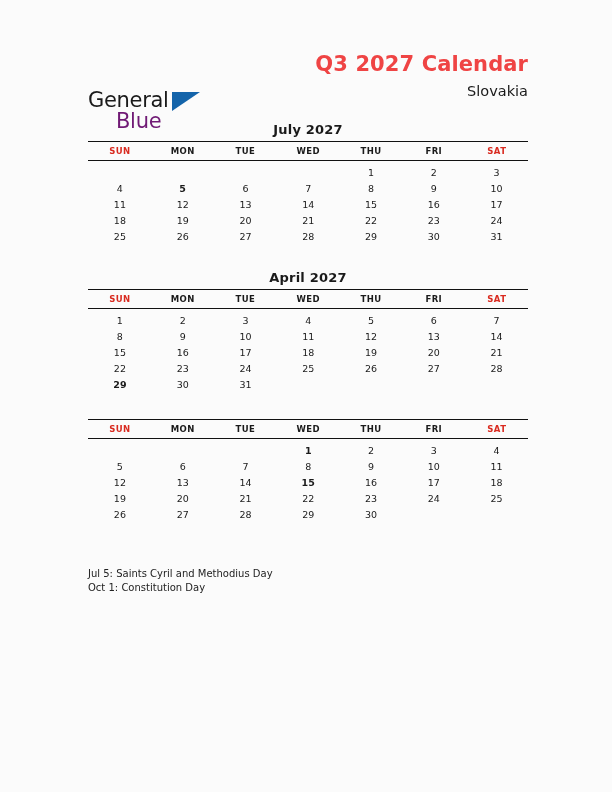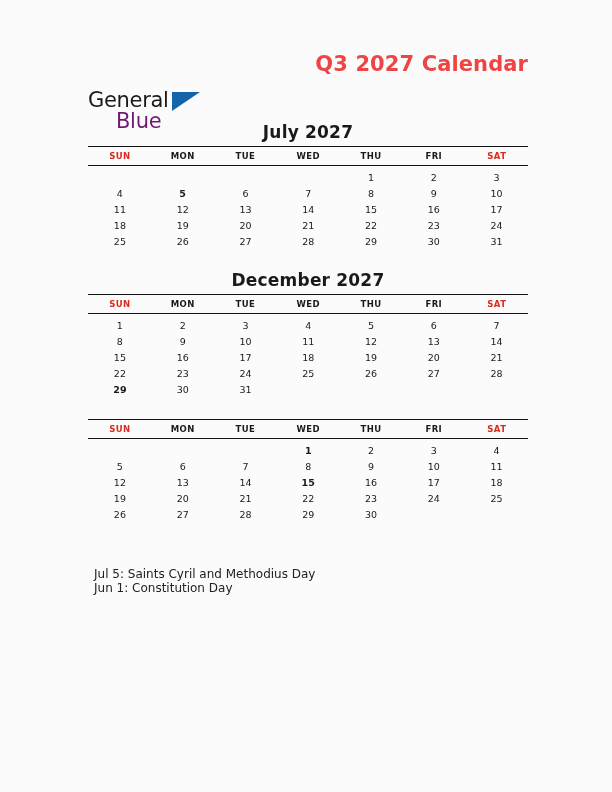--- a/index.html
+++ b/index.html
@@ -83,21 +83,21 @@
     position: absolute;
     left: 88px;
     width: 440px;
   }
   #month-0 { top: 122px; }
   #month-1 { top: 270px; }
   #month-2 { top: 419px; }
 
   .month-title {
     text-align: center;
-    font-size: 17px;
+    font-size: 13px;
     font-weight: bold;
     color: #1a1a1a;
     padding-bottom: 4px;
     letter-spacing: 0.2px;
   }
 
   table.cal {
     border-collapse: collapse;
     width: 440px;
     table-layout: fixed;
@@ -128,40 +128,40 @@
   td.empty { color: transparent; }
 
   
   .holiday-list {
     position: absolute;
     left: 88px;
     top: 567px;
     width: 420px;
   }
   .holiday-item {
-    font-size: 12px;
+    font-size: 10px;
     color: #222222;
     line-height: 14.4px;
     white-space: nowrap;
-    margin-left: 6px;
   }
 </style>
 </head>
 <body>
 
 <div class="header">
 
   <div class="logo">
     <span class="logo-general">General</span>
     <span class="logo-triangle"></span>
     <span class="logo-blue">Blue</span>
   </div>
 
   <div class="title-block">
     <div class="page-title">Q3 2027 Calendar</div>
+    <div class="page-subtitle">Slovakia</div>
   </div>
 
 </div>
 
 <div class="month-block" id="month-0">
   <div class="month-title">July 2027</div>
   <table class="cal">
       <thead>
         <tr>
           <th class="wk">SUN</th>
@@ -217,21 +217,21 @@
           <td>28</td>
           <td>29</td>
           <td>30</td>
           <td class="wk">31</td>
         </tr>
       </tbody>
     </table>
 </div>
 
 <div class="month-block" id="month-1">
-  <div class="month-title">December 2027</div>
+  <div class="month-title">April 2027</div>
   <table class="cal">
       <thead>
         <tr>
           <th class="wk">SUN</th>
           <th>MON</th>
           <th>TUE</th>
           <th>WED</th>
           <th>THU</th>
           <th>FRI</th>
           <th class="wk">SAT</th>
@@ -345,14 +345,14 @@
           <td>30</td>
           <td class="empty">&nbsp;</td>
           <td class="empty">&nbsp;</td>
         </tr>
       </tbody>
     </table>
 </div>
 
 <div class="holiday-list">
     <div class="holiday-item">Jul 5: Saints Cyril and Methodius Day</div>
-    <div class="holiday-item">Jun 1: Constitution Day</div>
+    <div class="holiday-item">Oct 1: Constitution Day</div>
   </div>
 
 </body></html>

